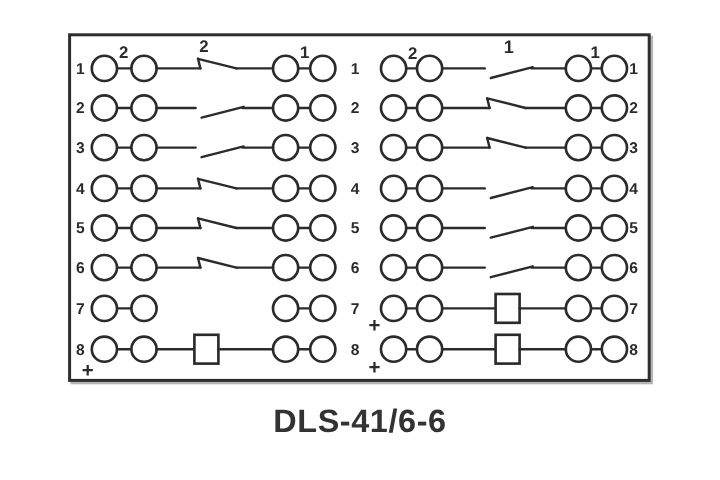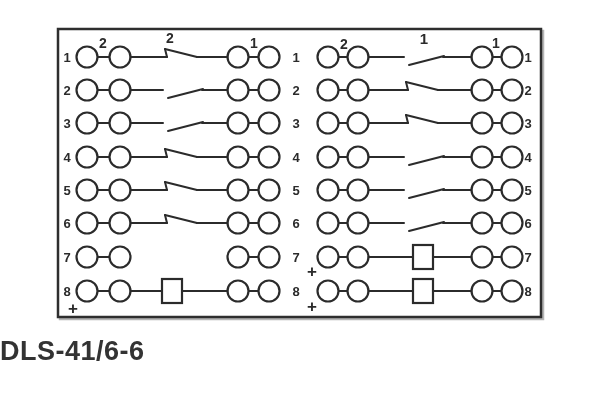--- a/index.html
+++ b/index.html
@@ -2,21 +2,21 @@
 <html><head>
 <meta charset="utf-8">
 <style>
   html,body{margin:0;padding:0;background:#ffffff;}
   #stage{
     position:relative;width:600px;height:400px;background:#ffffff;overflow:hidden;
     font-family:"Liberation Sans", sans-serif;
   }
   #diagram-svg{position:absolute;left:0;top:0;}
   #model-title{
-    position:absolute;left:0;top:336px;width:600px;text-align:left;
+    position:absolute;left:0;top:336px;width:600px;text-align:center;
     font-size:27px;font-weight:600;color:#333333;letter-spacing:0.5px;
     font-family:"Liberation Sans", sans-serif;
   }
 </style>
 </head>
 <body>
 
 <div id="stage">
   <svg id="diagram-svg" width="600" height="340" viewBox="0 0 600 340">
       <rect x="60" y="31" width="483" height="288" fill="none" stroke="#b5b5b5" stroke-width="2.5"></rect>

